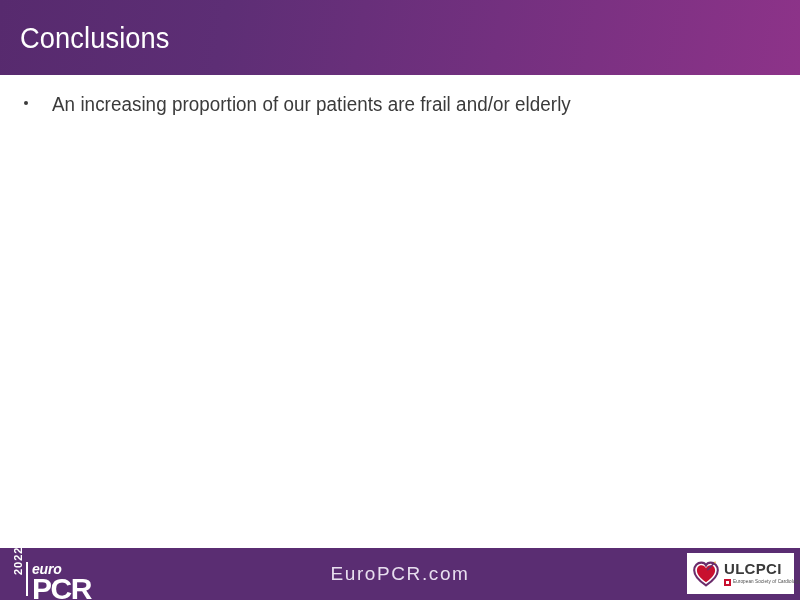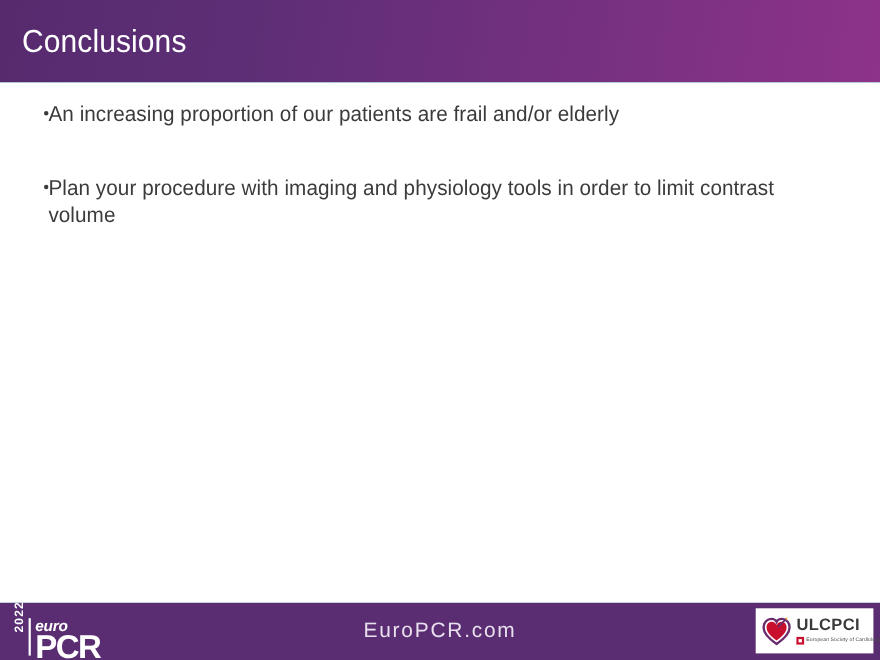--- a/index.html
+++ b/index.html
@@ -10,21 +10,21 @@
     width: 800px;
     height: 600px;
     background: #ffffff;
     font-family: "Liberation Sans", sans-serif;
     overflow: hidden;
   }
   .slide {
     position: relative;
     width: 800px;
     height: 600px;
-    background: #5eead4;
+    background: #a3a3a3;
   }
 
   
   .slide-header {
     position: absolute;
     top: 0;
     left: 0;
     width: 800px;
     height: 75px;
     background: linear-gradient(100deg, #572a6e 0%, #5d2e75 28%, #73307f 62%, #8d3389 100%);
@@ -54,24 +54,23 @@
     background: #ffffff;
   }
   .bullet-list {
     position: absolute;
     top: 17px;
     left: 0;
     width: 800px;
   }
   .bullet {
     position: relative;
-    padding-left: 28px;
+    padding-left: 52px;
     padding-right: 30px;
     margin-bottom: 42px;
-    margin-left: 16px;
   }
   .bullet:last-child {
     margin-bottom: 0;
   }
   .bullet-marker {
     position: absolute;
     left: 24px;
     top: 9px;
     width: 4px;
     height: 4px;
@@ -240,24 +239,20 @@
   <div class="slide-body">
     <div class="bullet-list">
 
       <div class="bullet">
         <span class="bullet-marker"></span>
         <div class="bullet-text">An increasing proportion of our patients are frail and/or elderly</div>
       </div>
 
 
 
-      <div class="bullet">
-        <span class="bullet-marker"></span>
-        <div class="bullet-text">Plan your procedure with imaging and physiology tools in order to limit contrast volume</div>
-      </div>
 
 
     </div>
   </div>
 
   <div class="slide-footer">
 
     <div class="footer-url">EuroPCR.com</div>
 
     <div class="pcr-logo">

